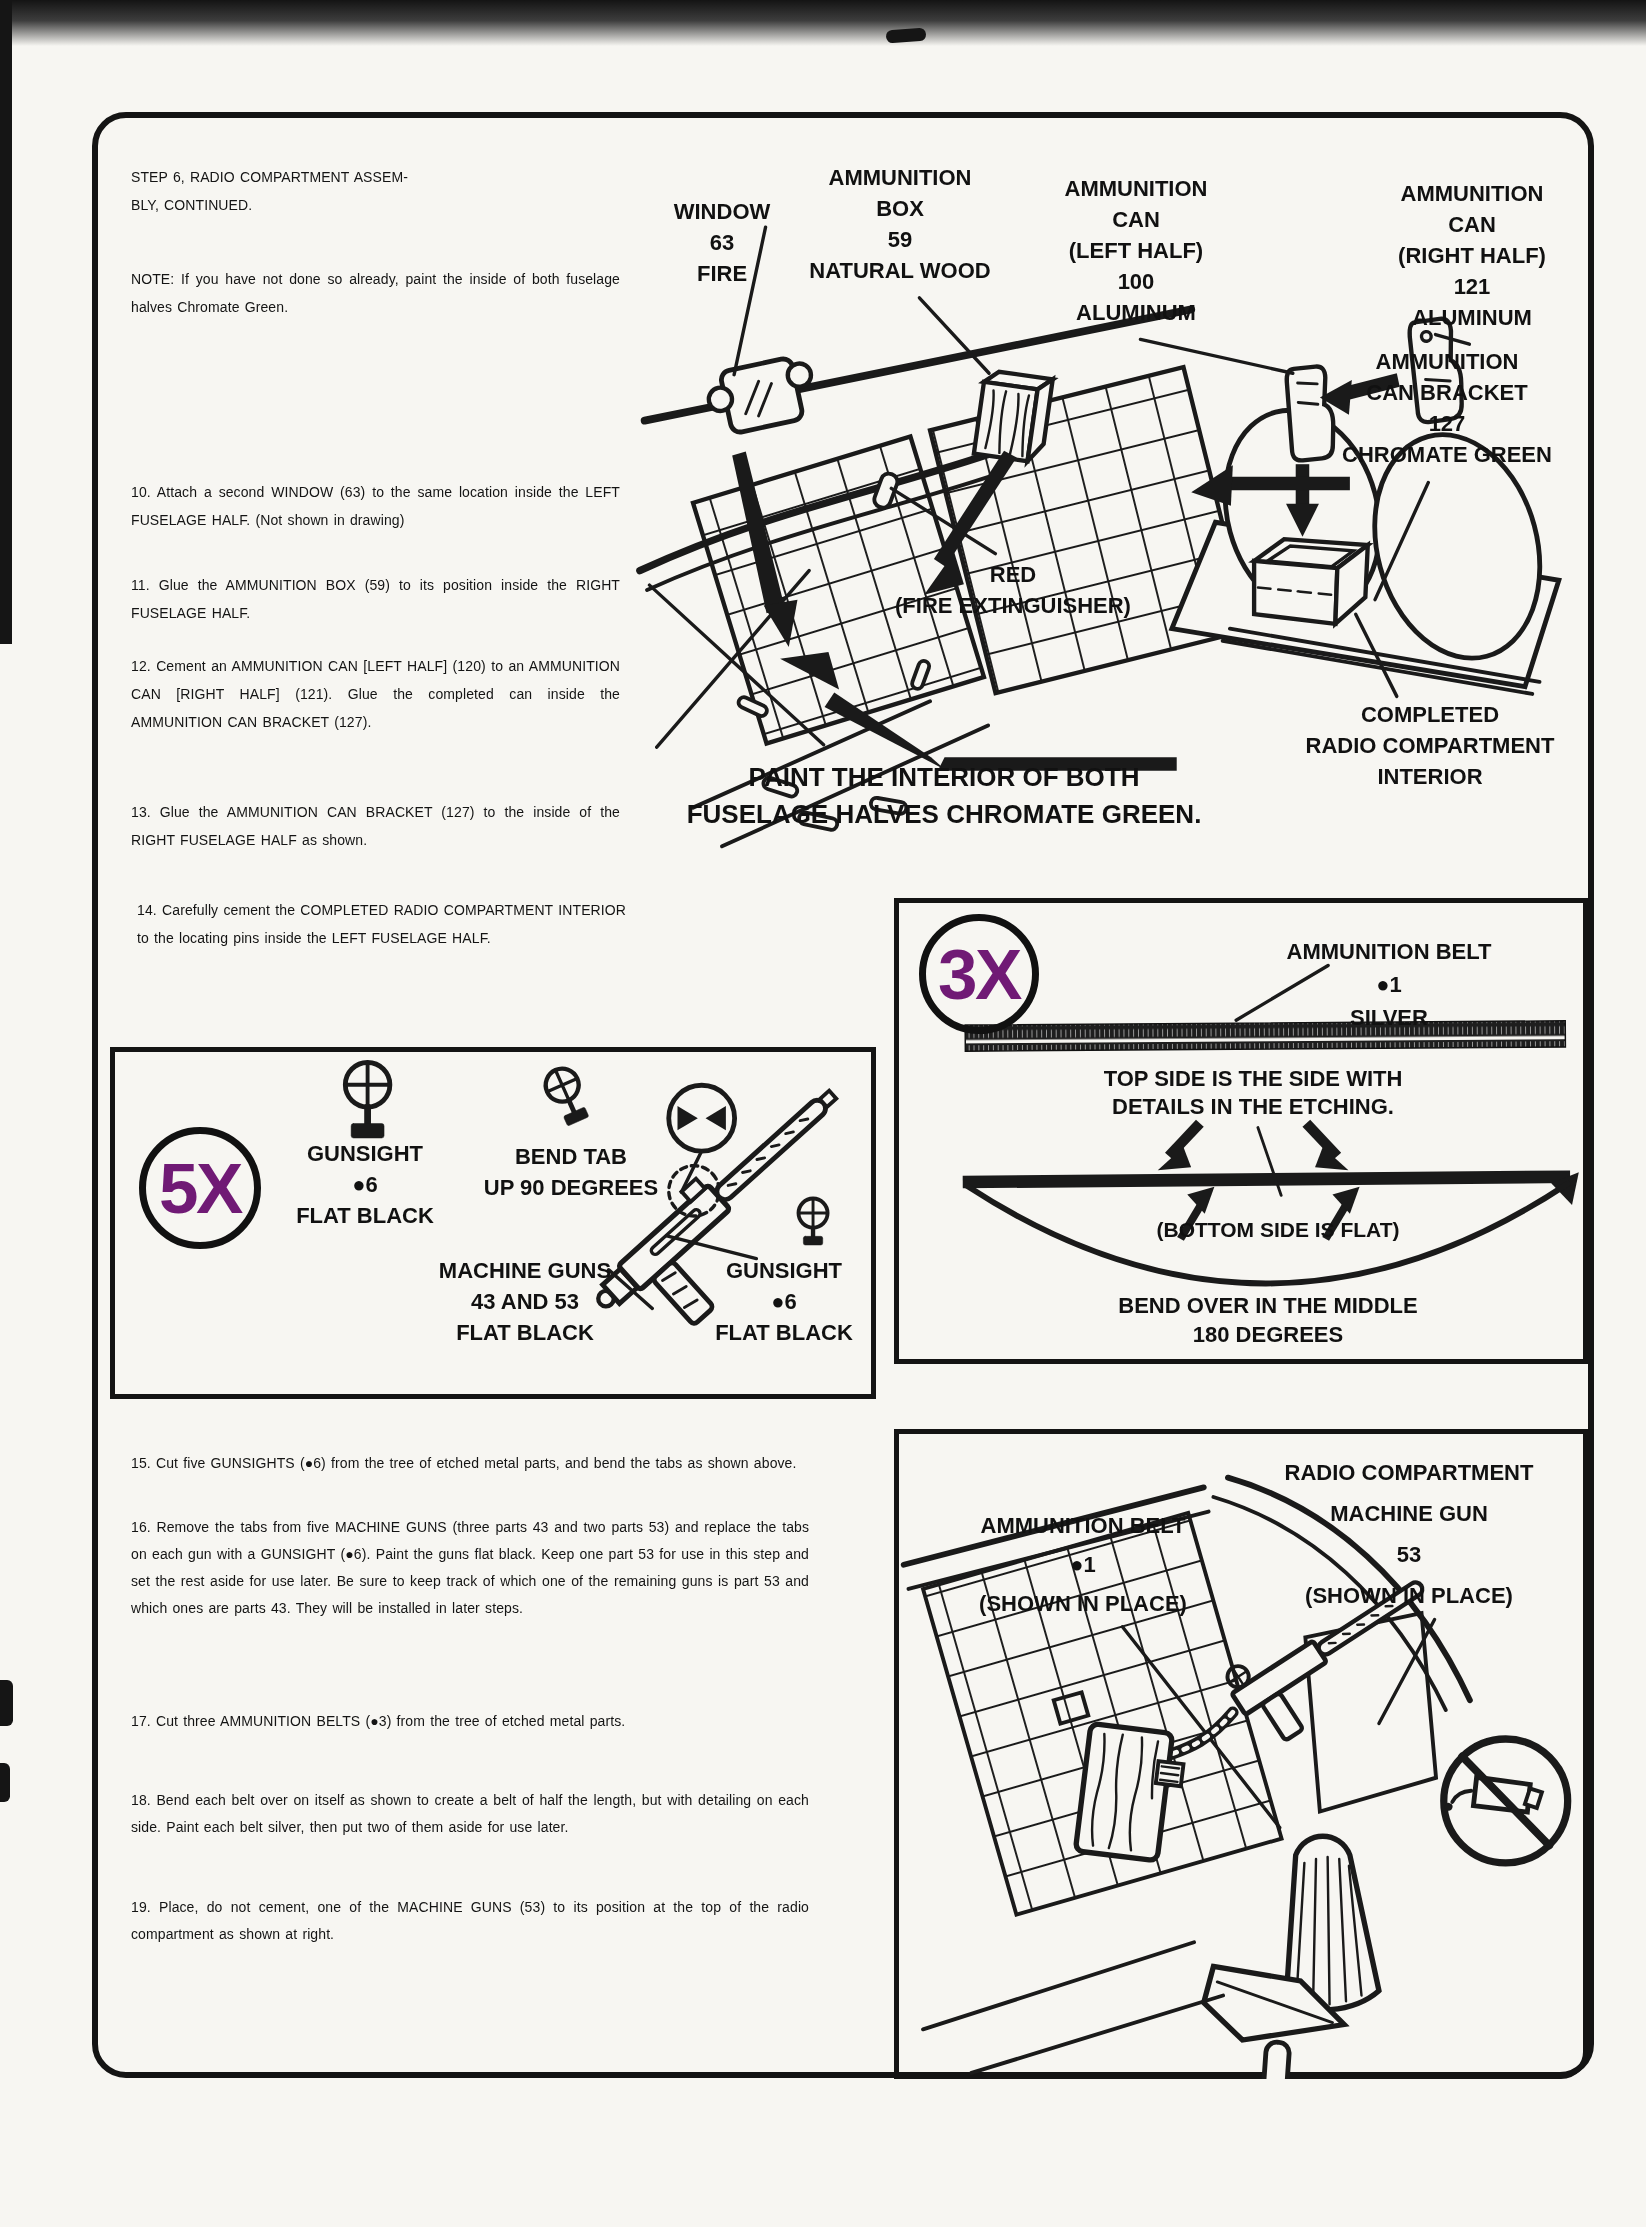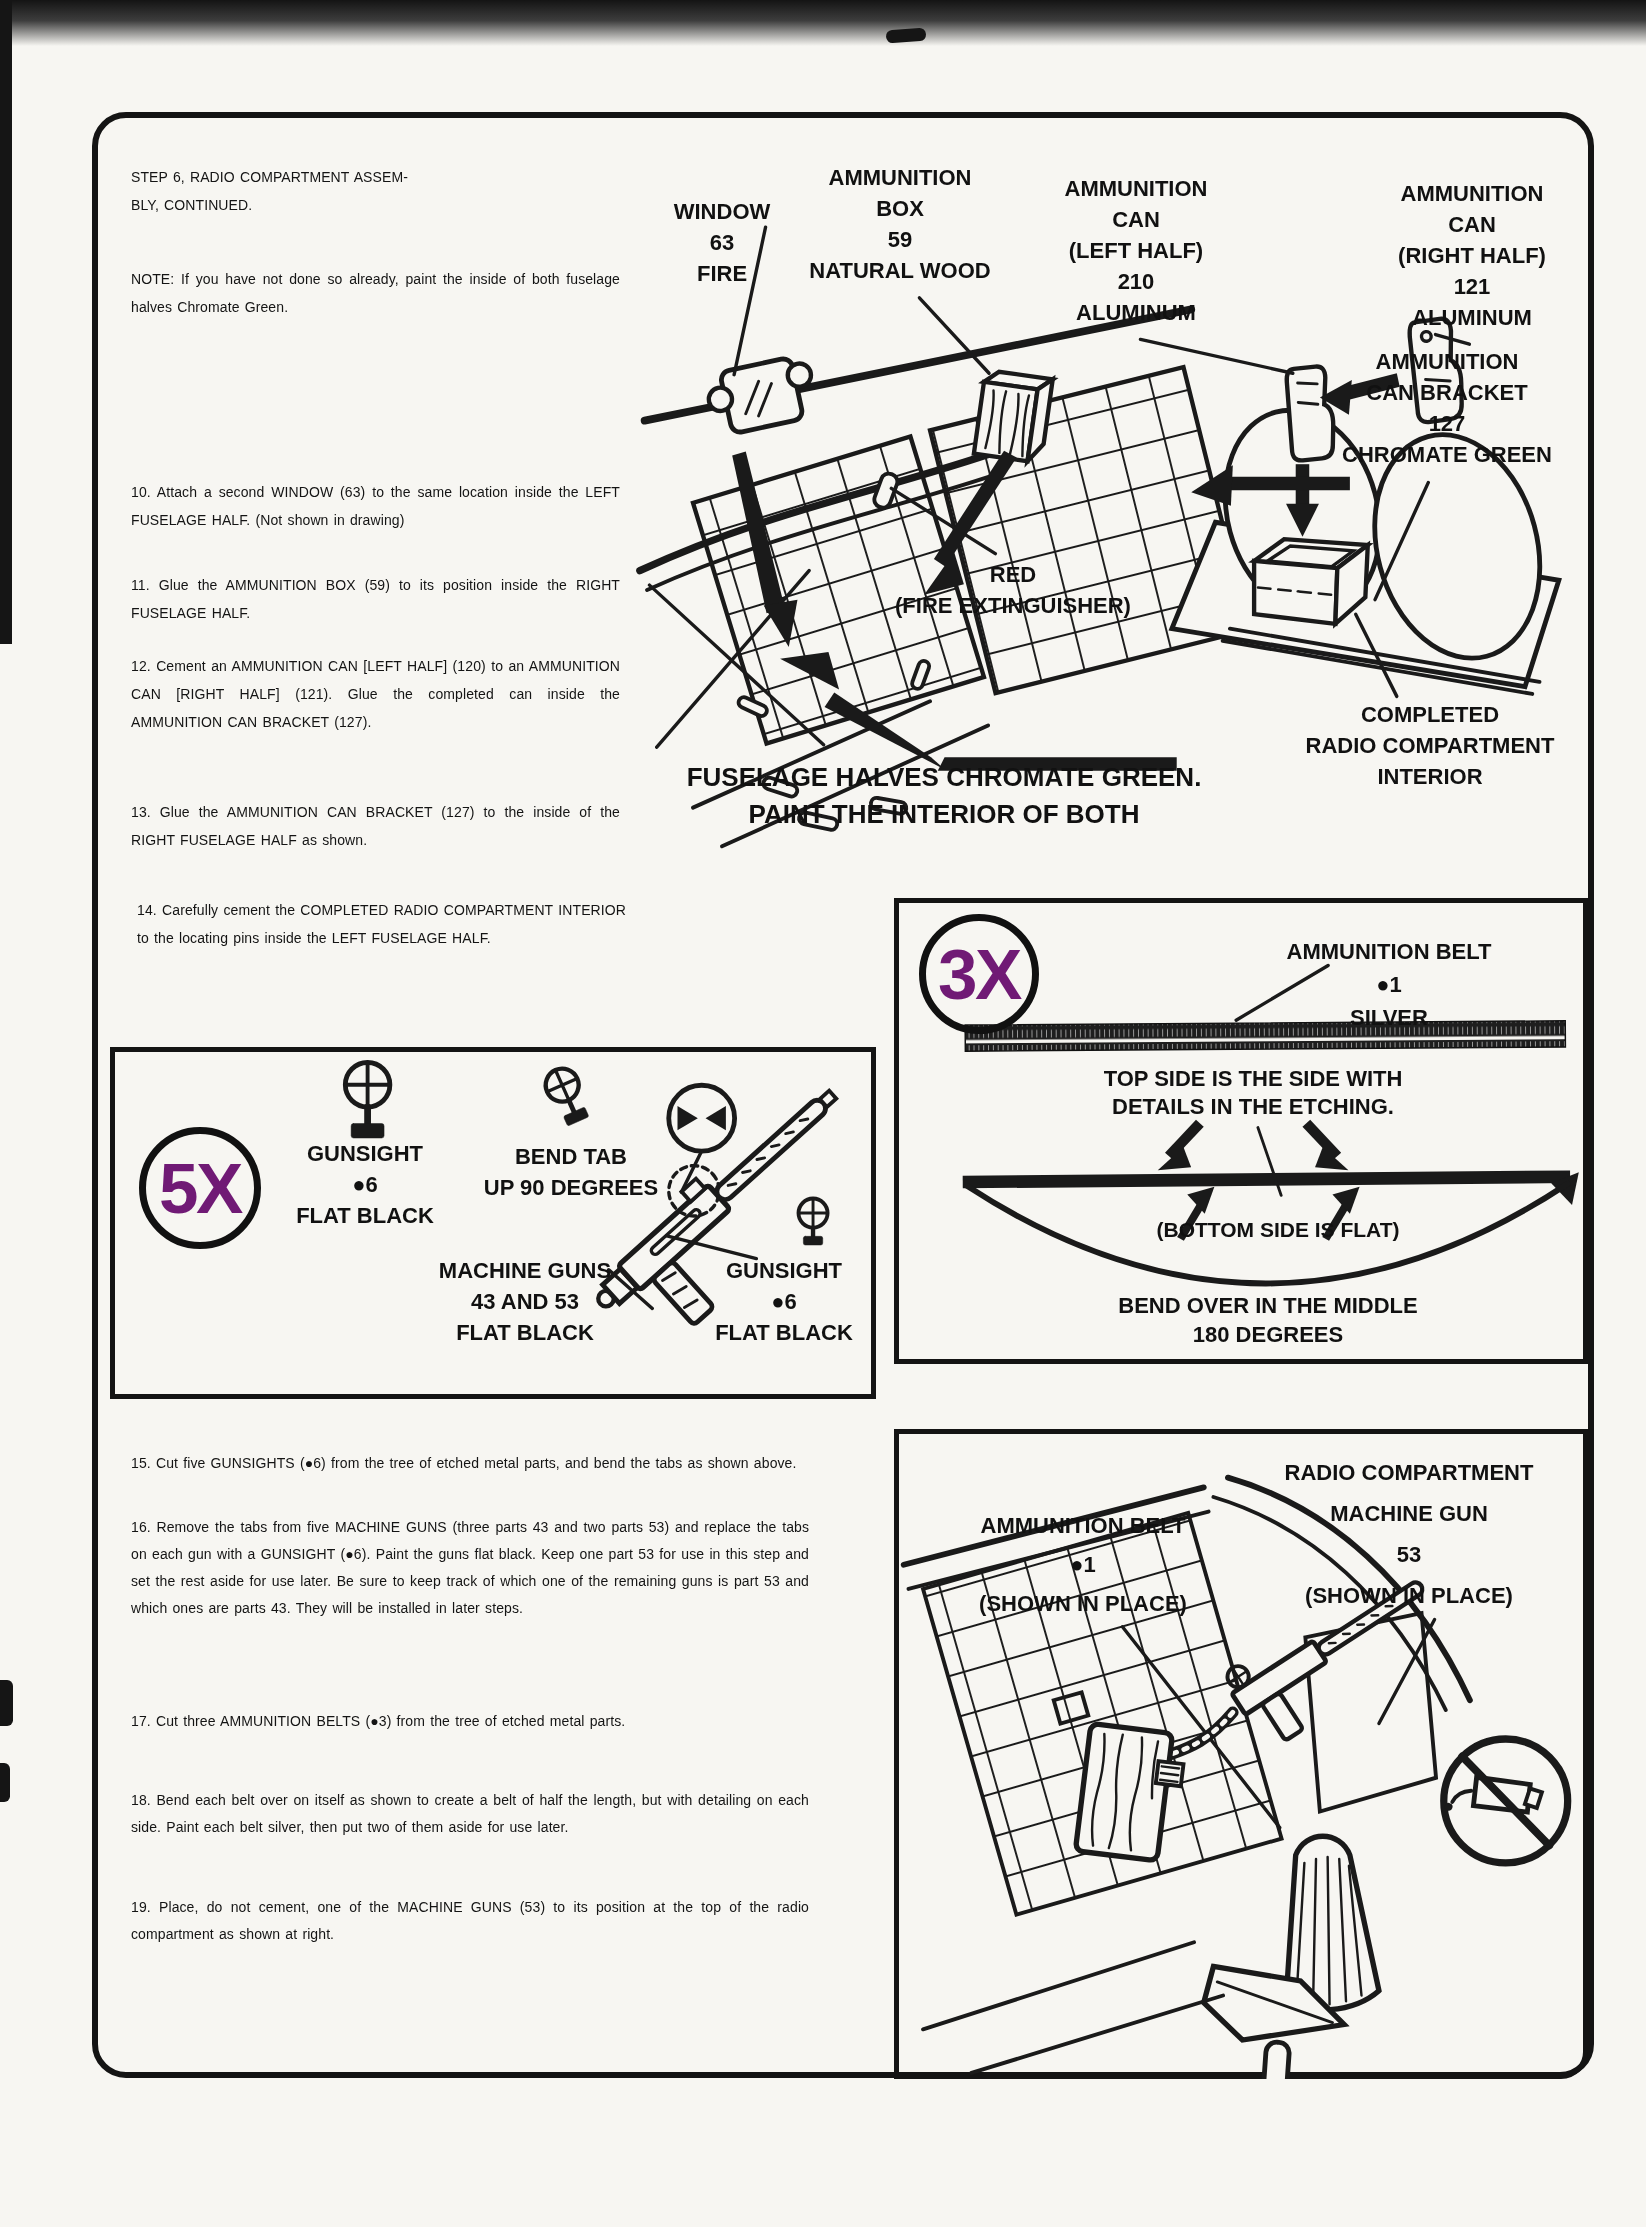--- a/index.html
+++ b/index.html
@@ -163,21 +163,21 @@
   <div class="lbl" style="left:900px;top:162px;">
     <div>AMMUNITION</div>
     <div>BOX</div>
     <div>59</div>
     <div>NATURAL WOOD</div>
   </div>
   <div class="lbl" style="left:1136px;top:173px;">
     <div>AMMUNITION</div>
     <div>CAN</div>
     <div>(LEFT HALF)</div>
-    <div>210</div>
+    <div>100</div>
     <div>ALUMINUM</div>
   </div>
   <div class="lbl" style="left:1472px;top:178px;">
     <div>AMMUNITION</div>
     <div>CAN</div>
     <div>(RIGHT HALF)</div>
     <div>121</div>
     <div>ALUMINUM</div>
   </div>
   <div class="lbl" style="left:1447px;top:346px;">
@@ -189,22 +189,22 @@
   <div class="lbl" style="left:1013px;top:559px;">
     <div>RED</div>
     <div>(FIRE EXTINGUISHER)</div>
   </div>
   <div class="lbl" style="left:1430px;top:699px;">
     <div>COMPLETED</div>
     <div>RADIO COMPARTMENT</div>
     <div>INTERIOR</div>
   </div>
   <div class="lbl cap" style="left:944px;top:759px;">
+    <div>PAINT THE INTERIOR OF BOTH</div>
     <div>FUSELAGE HALVES CHROMATE GREEN.</div>
-    <div>PAINT THE INTERIOR OF BOTH</div>
   </div>
 
   <div class="pbox" id="b5"></div>
   <svg style="left:110px;top:1047px;" width="766" height="352" viewBox="0 0 1582 727">
     <g stroke="#1a1a1a" fill="none" stroke-linecap="round">
 
       <g>
         <circle cx="532" cy="78" r="46" stroke-width="10"></circle>
         <path d="M486,78 H578 M532,32 V124" stroke-width="8"></path>
         <path d="M532,124 V158" stroke-width="14"></path>

